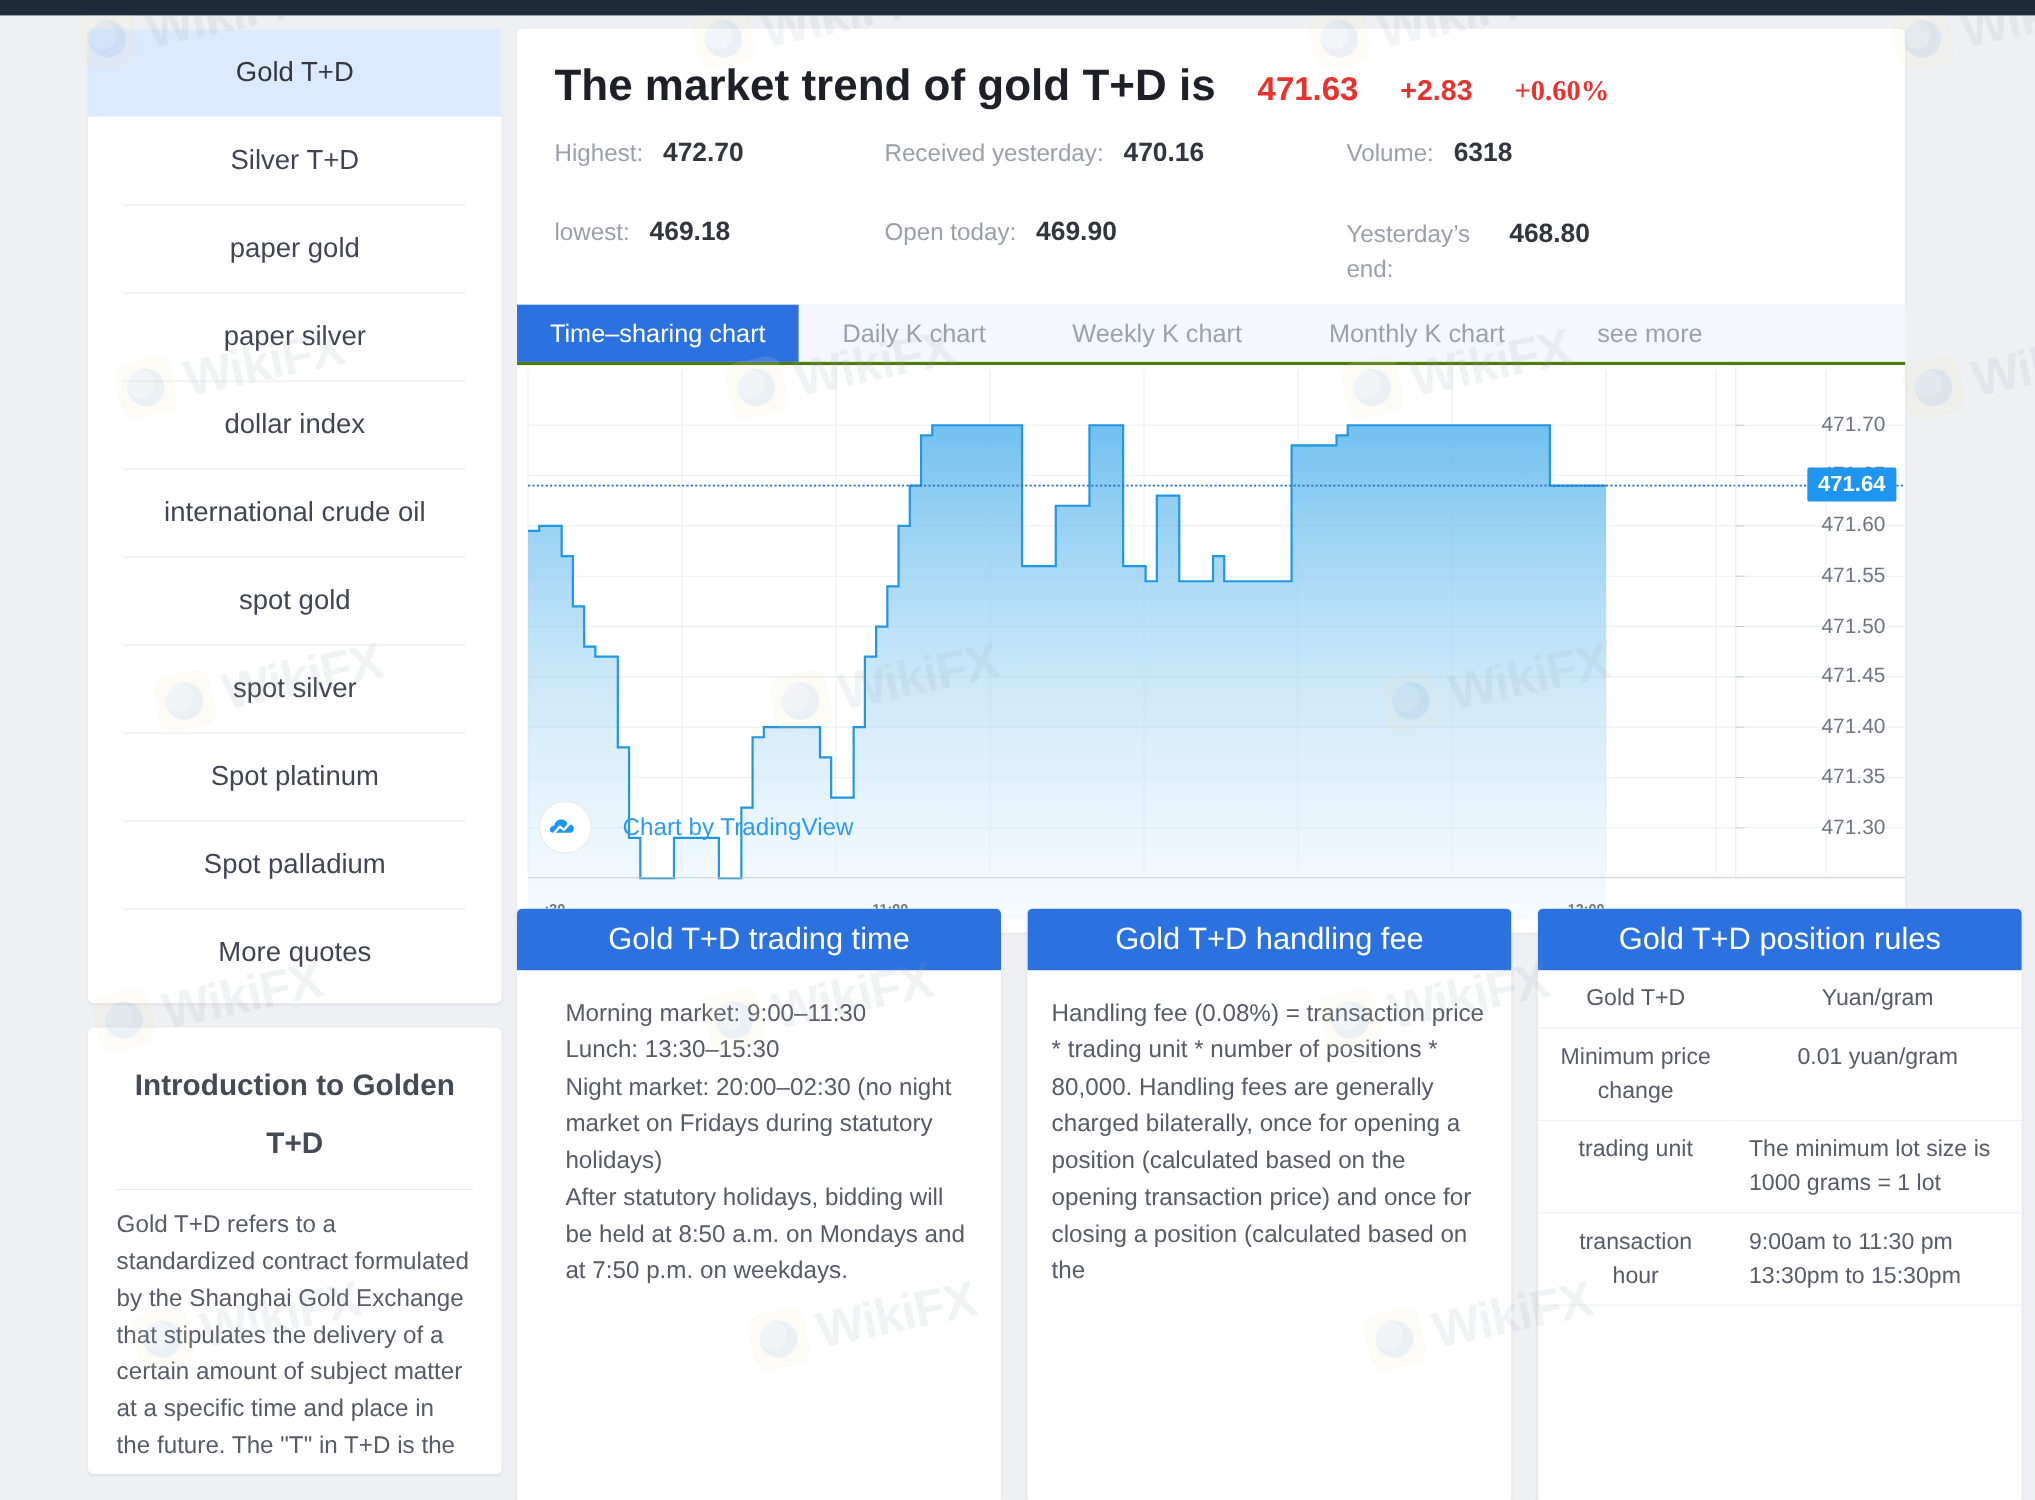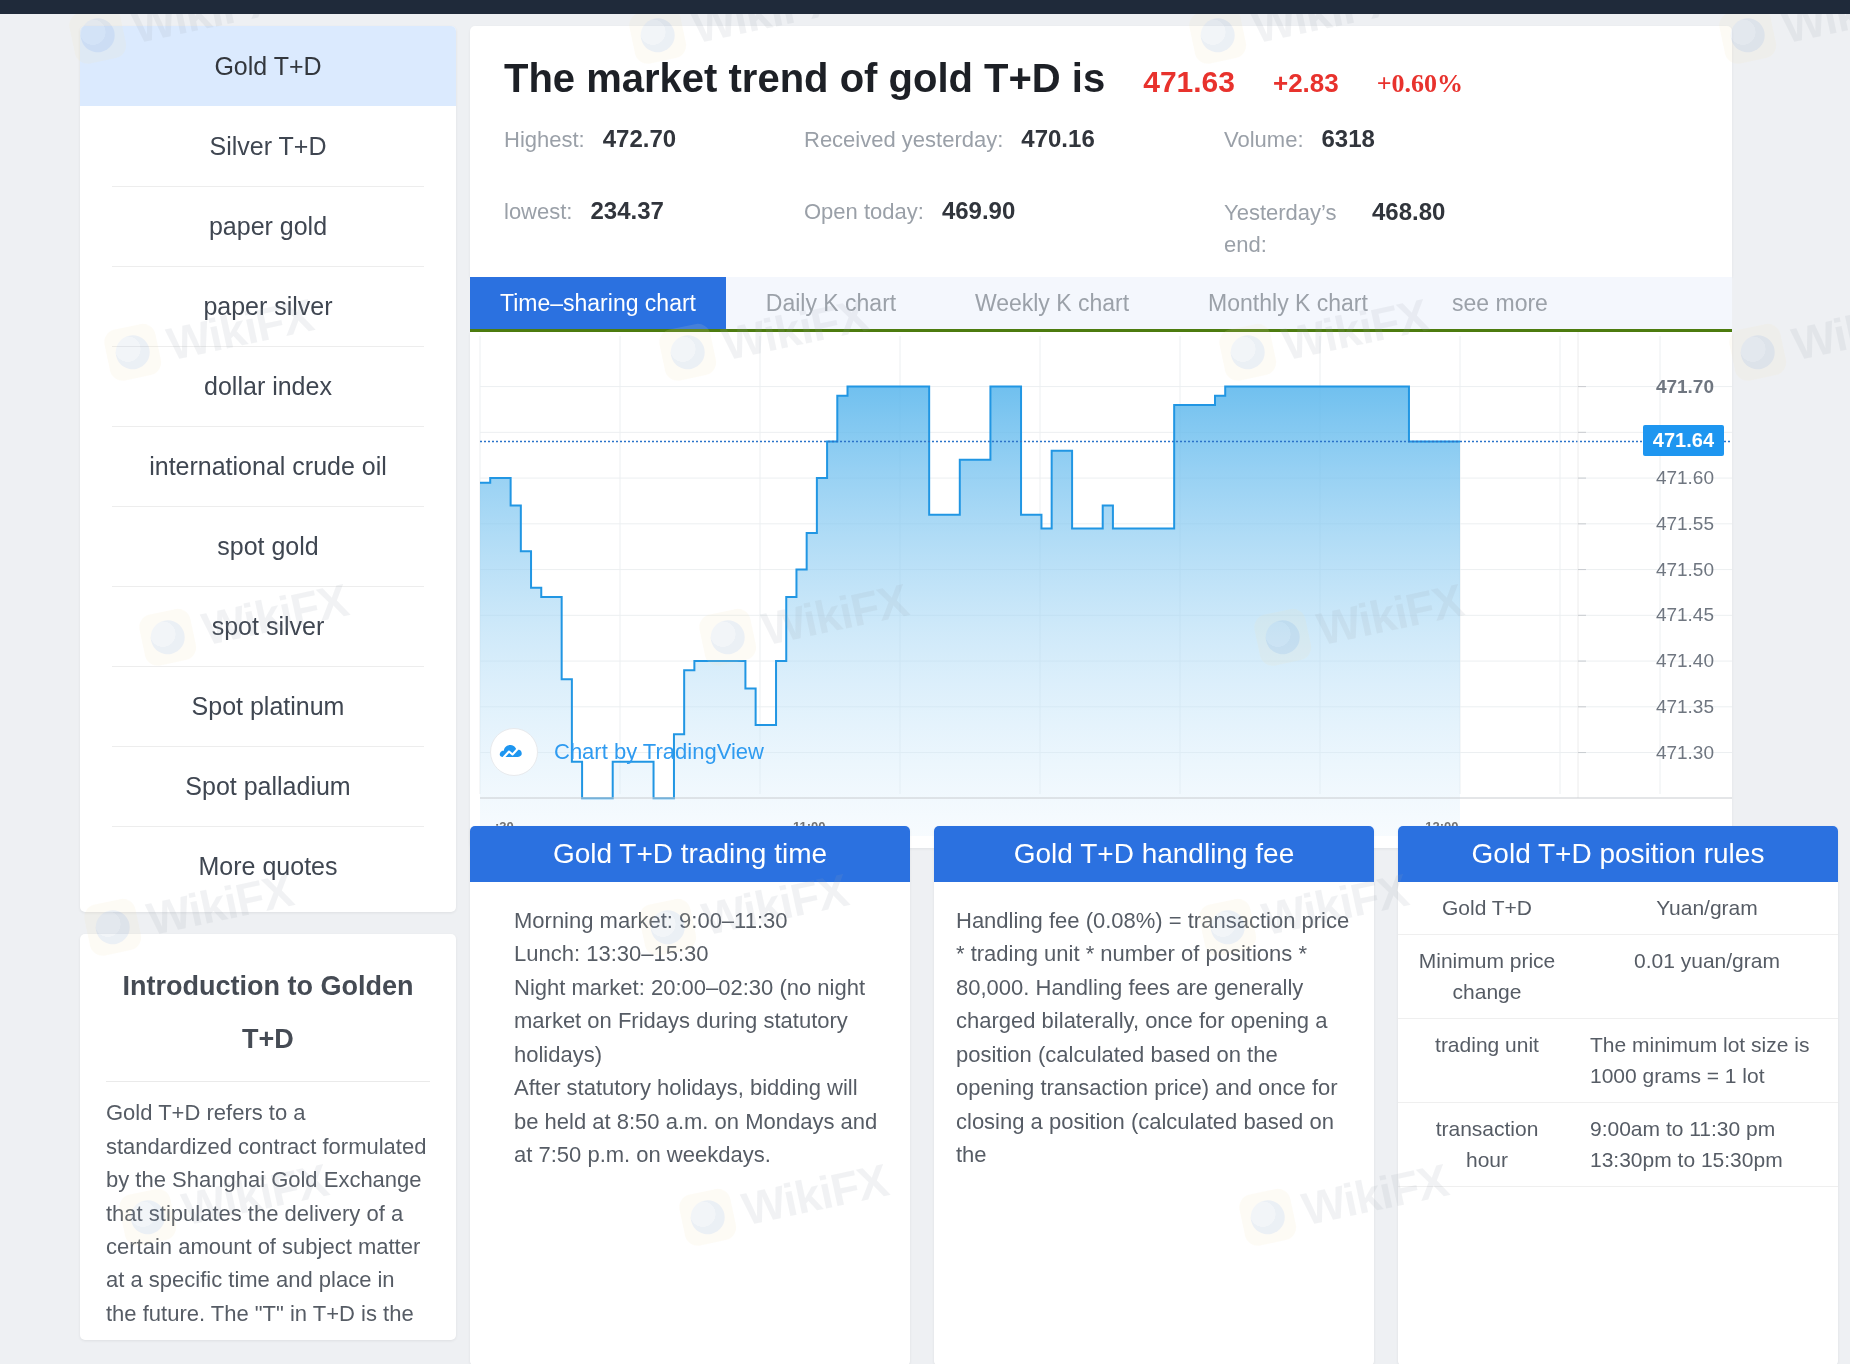--- a/index.html
+++ b/index.html
@@ -60,21 +60,21 @@
   .tabs { display:flex; background:#f4f7fd; border-bottom:3px solid #4d7c0f; }
   .tab { height:52px; display:flex; align-items:center; justify-content:center;
          font-size:23px; color:#9ba1a9; cursor:pointer; }
   .tab.active { background:#2b71e0; color:#fff; }
   .t0 { width:256px; } .t1 { width:210px; } .t2 { width:232px; } .t3 { width:240px; } .t4 { width:auto; padding:0 44px; }
 
   .chart-card { background:#fff; box-shadow:0 1px 3px rgba(0,0,0,.06); border-radius:0 0 5px 5px;
      padding:0; position:relative; height:516px; overflow:hidden; }
   .chart-wrap { position:relative; width:1262px; height:516px; }
   .chart-svg { position:absolute; left:0; top:0; }
-  .tv-credit { position:absolute; left:20px; bottom:72px; display:flex; align-items:center; gap:16px; z-index:6; }
+  .tv-credit { position:absolute; left:20px; bottom:72px; display:flex; align-items:center; gap:28px; z-index:6; }
   .tv-logo { width:48px; height:48px; border-radius:50%; background:#fff; border:1px solid #e8eaed;
       display:flex; align-items:center; justify-content:center; }
   .tv-text { font-size:22px; color:#2f9bf0; }
   .y-label { position:absolute; right:18px; font-size:19px; color:#6f7680; text-align:right; }
   .y-badge { position:absolute; right:8px; background:#1e96f0; color:#fff; font-size:20px;
       font-weight:bold; padding:4px 10px; border-radius:2px; }
   .x-label { position:absolute; bottom:14px; font-size:13px; color:#737373; font-weight:bold; }
 
   
   .cards { position:absolute; left:470px; top:812px; width:1370px; display:flex; gap:24px; }
@@ -165,21 +165,21 @@
             <span class="val">470.16</span>
           </div>
           <div class="stat s-c3">
             <span class="lbl">Volume:</span>
             <span class="val">6318</span>
           </div>
         </div>
         <div class="stat-row">
           <div class="stat s-c1">
             <span class="lbl">lowest:</span>
-            <span class="val">234.37</span>
+            <span class="val">469.18</span>
           </div>
           <div class="stat s-c2">
             <span class="lbl">Open today:</span>
             <span class="val">469.90</span>
           </div>
           <div class="stat s-c3">
             <span class="lbl lbl2">Yesterday’s end:</span>
             <span class="val" style="margin-left:28px;">468.80</span>
           </div>
         </div>
@@ -251,21 +251,21 @@
           </svg>
         <div class="tv-credit">
           <div class="tv-logo">
             <svg width="30" height="22" viewBox="0 0 30 22">
               <path d="M4 16 C1 16 0 13.8 1.3 11.6 C2 10.3 3.4 9.6 4.8 9.8 C5.2 6.2 8.3 3.6 11.9 4 C14.6 4.3 16.8 6.3 17.4 8.9 C18 8.6 18.7 8.5 19.4 8.6 C22.3 9 23.7 12.3 22 14.6 C21.2 15.5 20.1 16 18.9 16 Z" fill="#1e96f0"></path>
               <path d="M5 16 L10 10.5 L13.5 13.5 L19 7.5" stroke="#fff" stroke-width="2.1" fill="none" stroke-linecap="round" stroke-linejoin="round"></path>
             </svg>
           </div>
           <div class="tv-text">Chart by TradingView</div>
         </div>
-      <div class="y-label" style="top: 43.5957px; font-weight: bold;">471.70</div>
+      <div class="y-label" style="top: 43.5957px;">471.70</div>
           <div class="y-label" style="top: 89.3404px;">471.65</div>
           <div class="y-label" style="top: 135.085px;">471.60</div>
           <div class="y-label" style="top: 180.83px;">471.55</div>
           <div class="y-label" style="top: 226.574px;">471.50</div>
           <div class="y-label" style="top: 272.319px;">471.45</div>
           <div class="y-label" style="top: 318.064px;">471.40</div>
           <div class="y-label" style="top: 363.809px; text-align: right;">471.35</div>
           <div class="y-label" style="top: 409.553px;">471.30</div>
           <div class="y-badge" style="top: 93.4894px;">471.64</div>
           <div class="x-label" style="left: 25.024px;">:30</div>

